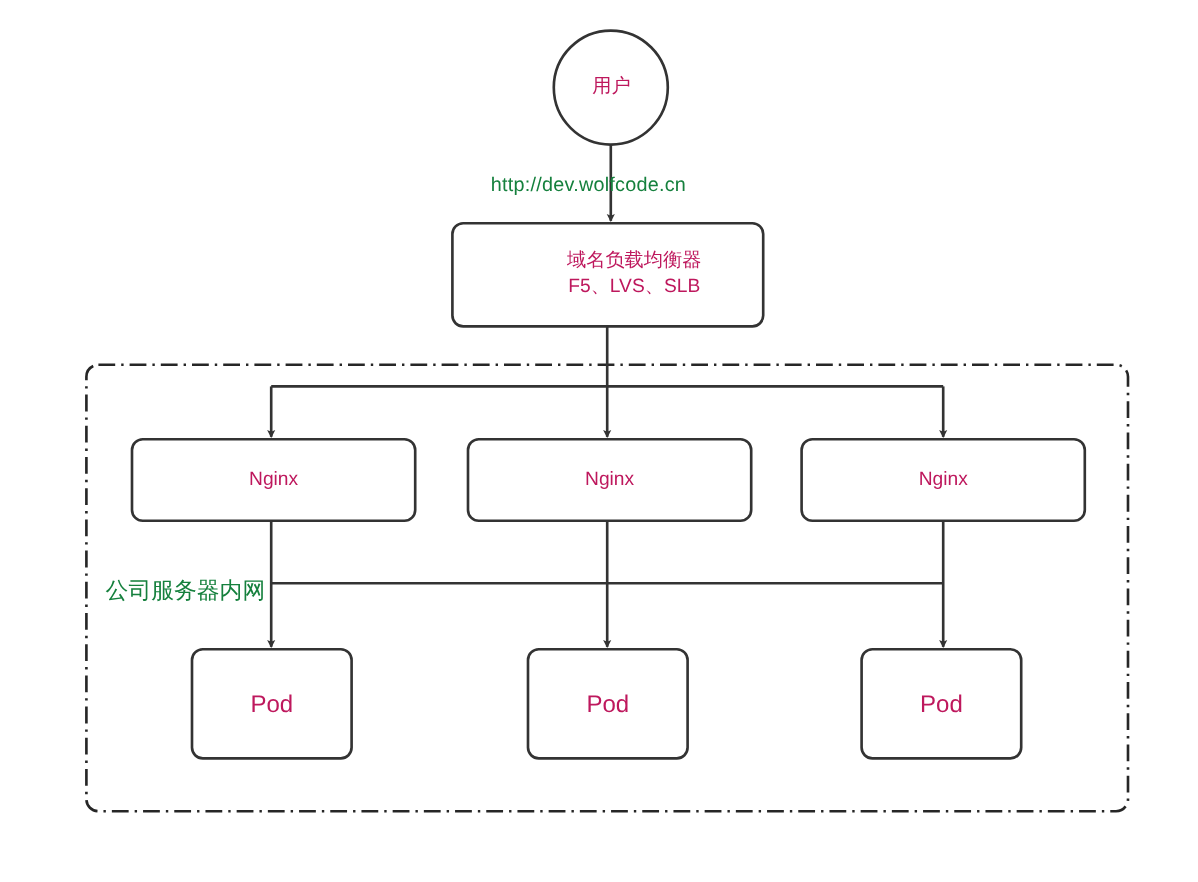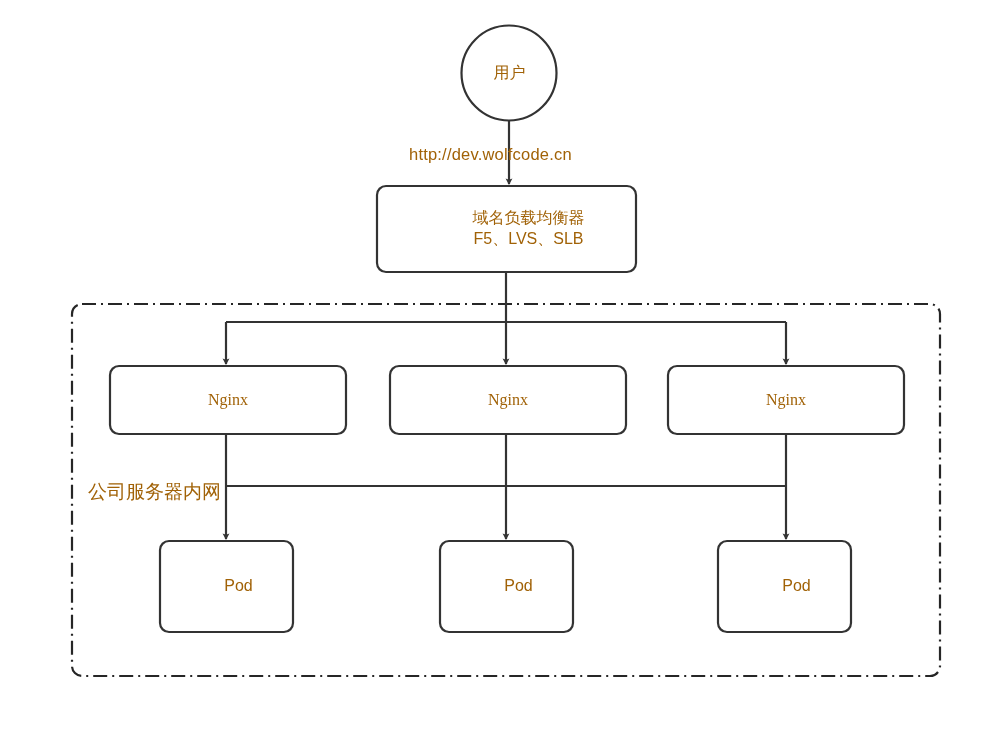--- a/index.html
+++ b/index.html
@@ -24,43 +24,41 @@
     top: 0;
     width: 998px;
     height: 735px;
   }
   .node-label {
     position: absolute;
     display: flex;
     align-items: center;
     justify-content: center;
     flex-direction: column;
-    color: #a16207;
+    color: #be185d;
     text-align: right;
     line-height: 1.3;
     pointer-events: none;
     white-space: pre;
   }
   .label-user {
     font-size: 16px;
   }
   .label-lb {
     font-size: 16px;
   }
   .label-nginx {
     font-size: 16px;
-    font-family: Liberation Serif, serif;
   }
   .label-pod {
-    font-size: 16px;
-    margin-left: 12px;
+    font-size: 20px;
   }
   .free-text {
     position: absolute;
-    color: #a16207;
+    color: #15803d;
     white-space: nowrap;
   }
   .url-text {
     font-size: 16.5px;
     letter-spacing: 0.2px;
   }
   .zone-text {
     font-size: 19px;
   }
 </style>

